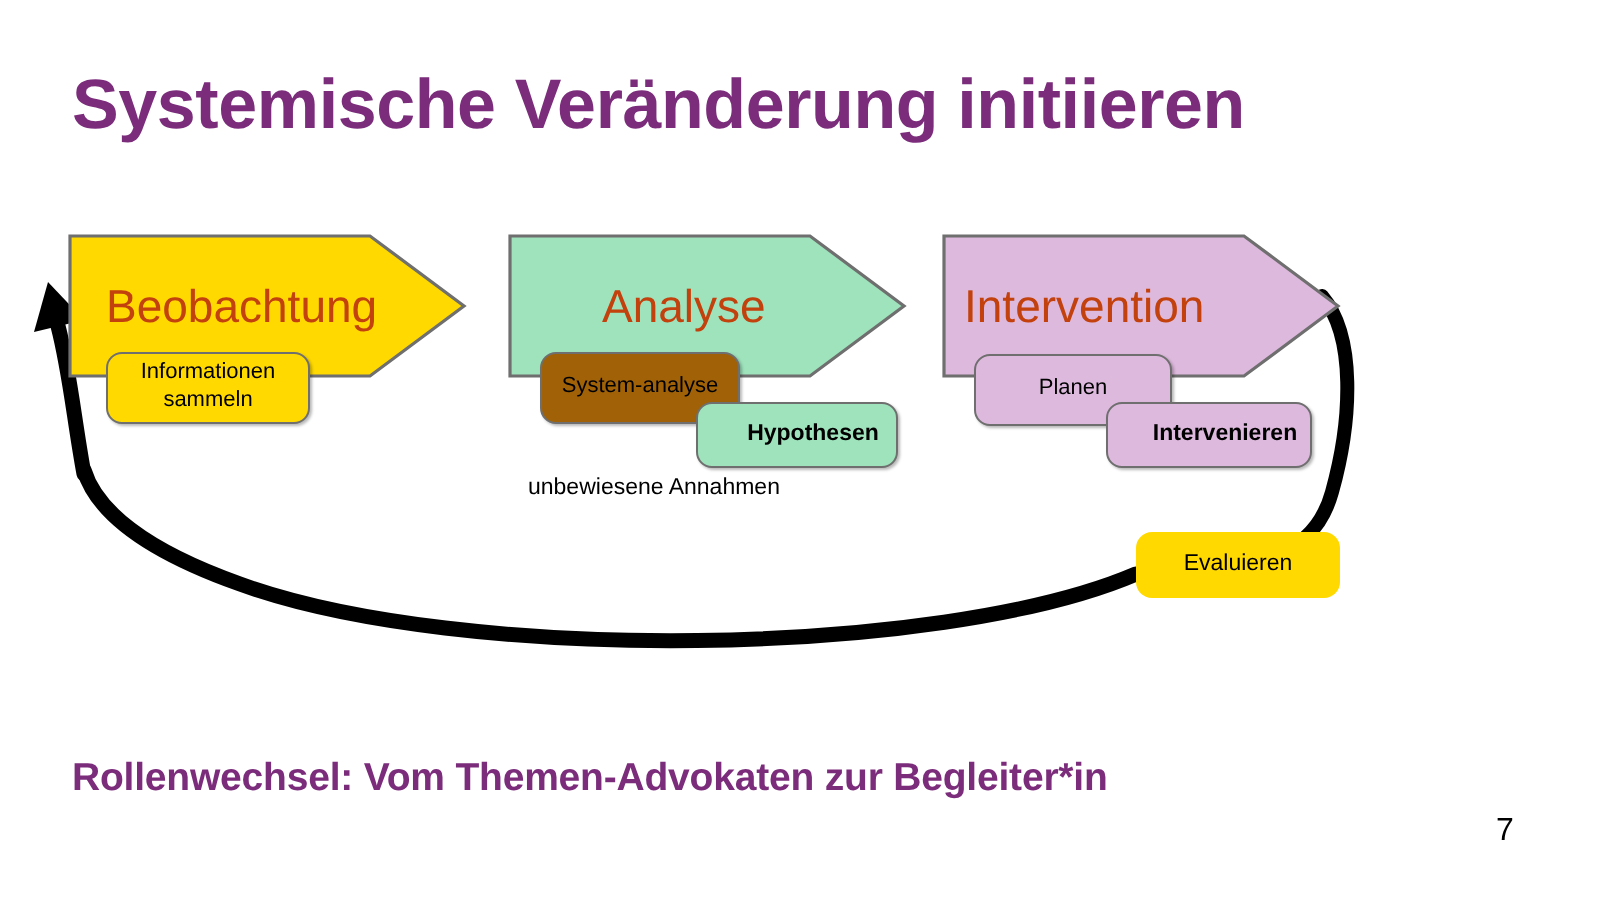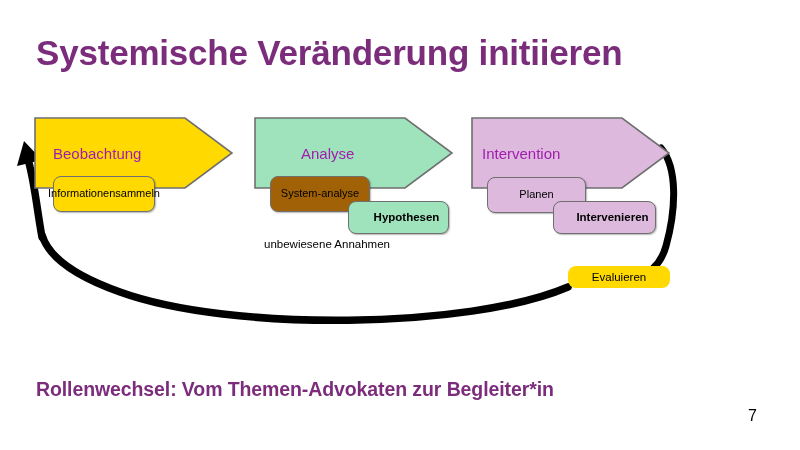--- a/index.html
+++ b/index.html
@@ -73,22 +73,22 @@
   .chevron {
     position: absolute;
     display: flex;
     align-items: center;
     justify-content: flex-start;
     box-sizing: border-box;
     -webkit-clip-path: polygon(0 0, 76% 0, 100% 50%, 76% 100%, 0 100%);
     clip-path: polygon(0 0, 76% 0, 100% 50%, 76% 100%, 0 100%);
   }
   .chevron-label {
-    font-size: 15px;
-    color: #a21caf;
+    font-size: 23px;
+    color: #c2410c;
     line-height: 1;
     white-space: nowrap;
   }
 
   .chevron-outline {
     position: absolute;
     pointer-events: none;
   }
 
   
@@ -137,21 +137,21 @@
     <polygon points="24,141 42,160 17,166" fill="#000000"></polygon>
   </svg>
 
   <svg class="chevron-outline" style="left:33px; top:116px; width:202px; height:74px;" viewBox="0 0 202 74">
     <polygon points="2,2 152,2 199,37 152,72 2,72" fill="#ffd900" stroke="#6f6f6f" stroke-width="1.6"></polygon>
   </svg>
   <div class="chevron" style="left:33px; top:116px; width:202px; height:74px; background:transparent;">
     <span class="chevron-label" style="margin-left:20px;">Beobachtung</span>
   </div>
 
-  <div class="pill" style="left:53px; top:176px; width:102px; height:36px; background:#ffd900; text-align:right;">
+  <div class="pill" style="left:53px; top:176px; width:102px; height:36px; background:#ffd900; flex-direction:column;text-align:right;">
     <span>Informationen</span>
     <span>sammeln</span>
   </div>
 
   <svg class="chevron-outline" style="left:253px; top:116px; width:202px; height:74px;" viewBox="0 0 202 74">
     <polygon points="2,2 152,2 199,37 152,72 2,72" fill="#9ee3bc" stroke="#6f6f6f" stroke-width="1.6"></polygon>
   </svg>
   <div class="chevron" style="left:253px; top:116px; width:202px; height:74px; background:transparent;">
     <span class="chevron-label" style="margin-left:48px;">Analyse</span>
   </div>
@@ -177,21 +177,21 @@
   </div>
 
   <div class="pill" style="left:487px; top:177px; width:99px; height:36px; background:#ddb9dd;">
     <span>Planen</span>
   </div>
 
   <div class="pill bold" style="left:553px; top:201px; width:103px; height:33px; background:#ddb9dd;">
     <span>Intervenieren</span>
   </div>
 
-  <div class="pill" style="left:568px; top:266px; width:102px; height:22px; background:#ffd900; font-size:11.5px; border:none; box-shadow:none;">
+  <div class="pill" style="left:568px; top:266px; width:102px; height:33px; background:#ffd900; font-size:11.5px; border:none; box-shadow:none;">
     <span>Evaluieren</span>
   </div>
 
   <div id="slide-caption">Rollenwechsel: Vom Themen-Advokaten zur Begleiter*in</div>
 
   <div id="page-number">7</div>
 
 </div>
 
 </body></html>

